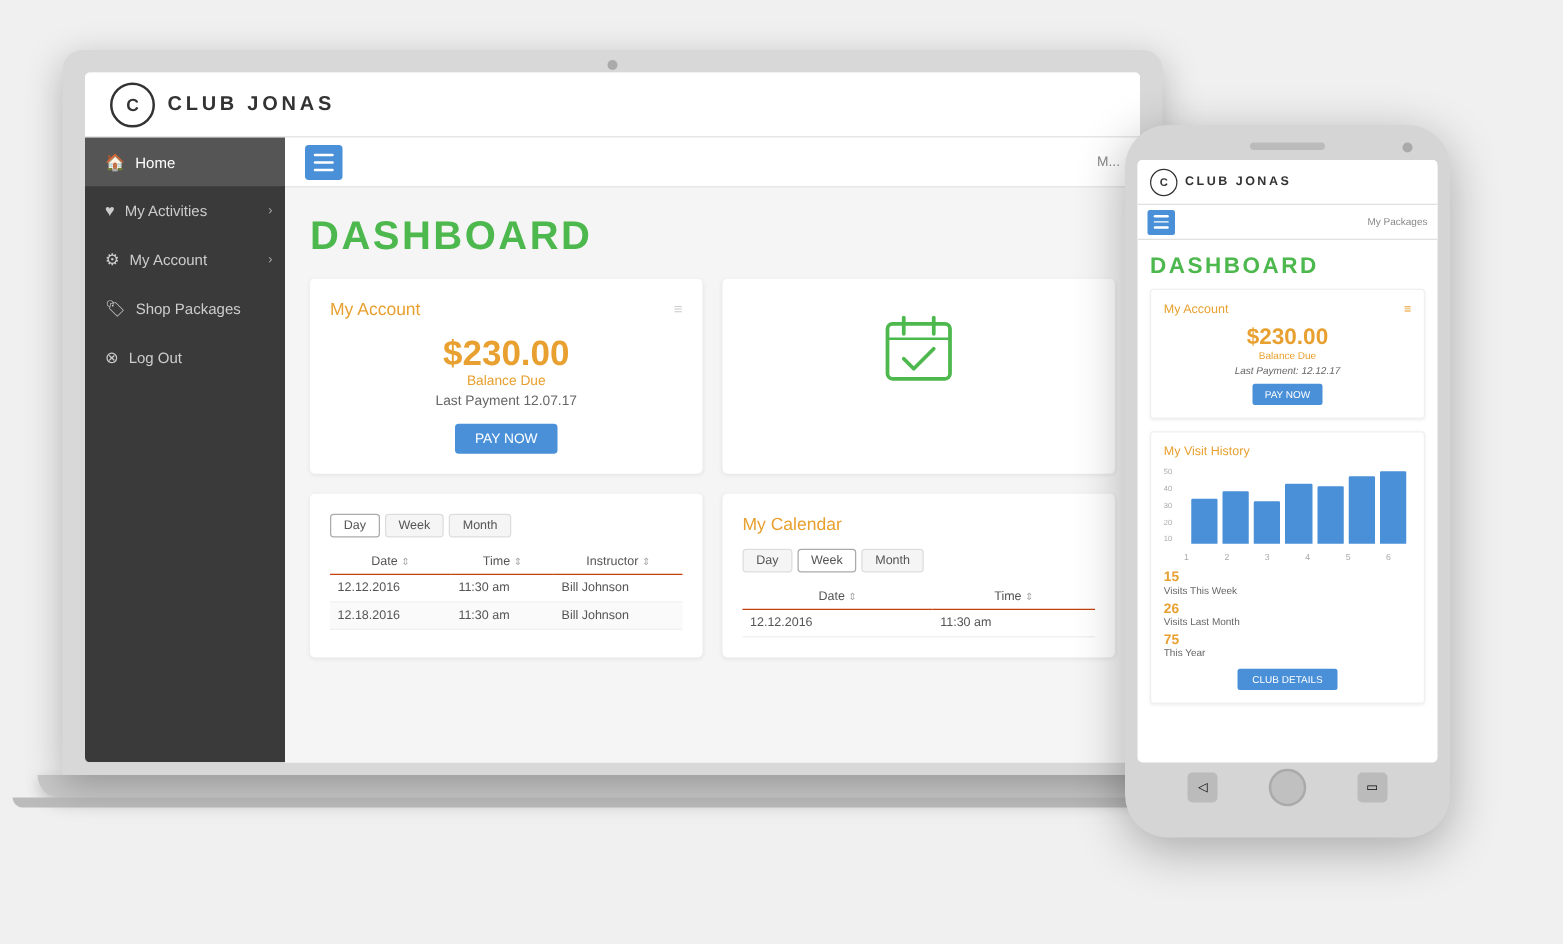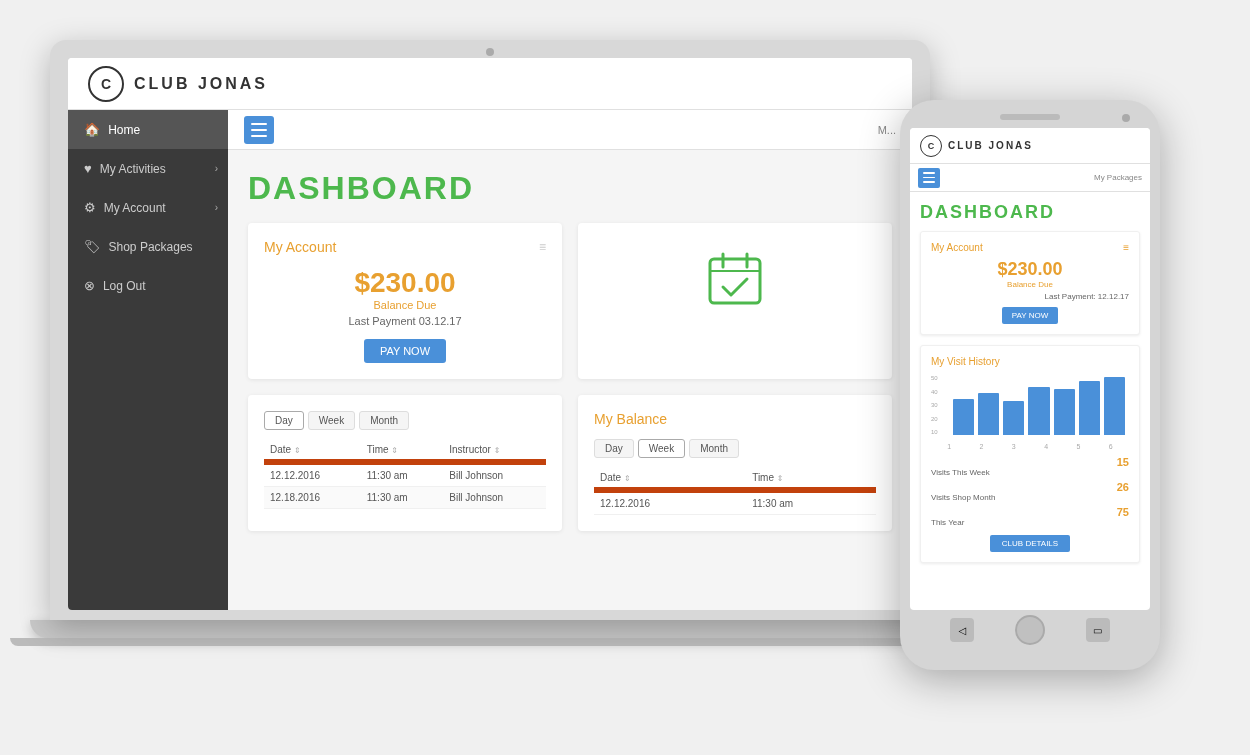--- a/index.html
+++ b/index.html
@@ -258,24 +258,24 @@
     .tab-btn.active {
       background: #fff;
       border-color: #aaa;
     }
     .appt-table {
       width: 100%;
       border-collapse: collapse;
       font-size: 10px;
     }
     .appt-table th {
-      text-align: left;
+      text-align: center;
       color: #555;
       padding: 4px 6px;
-      border-bottom: 6px solid #c2410c;
+      border-bottom: 1px solid #c2410c;
       font-weight: normal;
     }
     .appt-table td {
       padding: 5px 6px;
       color: #555;
       border-bottom: 1px solid #f0f0f0;
     }
     .appt-table tr:nth-child(even) td { background: #fafafa; }
     .sort-arrow { color: #aaa; font-size: 8px; }
 
@@ -444,22 +444,23 @@
       text-align: center;
     }
     .phone-balance-label {
       font-size: 8px;
       color: #e8a030;
       text-align: center;
     }
     .phone-last-payment {
       font-size: 8px;
       color: #666;
-      text-align: right;
+      text-align: center;
       margin: 3px 0 6px;
+      font-style: italic;
     }
     .phone-pay-btn {
       display: block;
       margin: 0 auto;
       background: #4a90d9;
       color: #fff;
       border: none;
       border-radius: 2px;
       padding: 4px 10px;
       font-size: 8px;
@@ -491,21 +492,21 @@
       margin-bottom: 6px;
     }
     .chart-x-label {
       flex: 1;
       text-align: center;
       font-size: 7px;
       color: #aaa;
     }
     .visit-stats { margin-top: 4px; }
     .visit-stat { margin-bottom: 4px; }
-    .visit-stat .stat-number { font-size: 11px; color: #e8a030; font-weight: bold; text-align: right; }
+    .visit-stat .stat-number { font-size: 11px; color: #e8a030; font-weight: bold; }
     .visit-stat .stat-label { font-size: 8px; color: #666; }
     .view-details-btn {
       display: block;
       margin: 8px auto 0;
       background: #4a90d9;
       color: #fff;
       border: none;
       border-radius: 2px;
       padding: 4px 12px;
       font-size: 8px;
@@ -570,21 +571,21 @@
 
             <div class="cards-grid">
 
               <div class="card">
                 <div class="card-title">
                   <span>My Account</span>
                   <span class="card-menu">≡</span>
                 </div>
                 <div class="balance-amount">$230.00</div>
                 <div class="balance-label">Balance Due</div>
-                <div class="last-payment">Last Payment 03.12.17</div>
+                <div class="last-payment">Last Payment 12.07.17</div>
                 <button class="pay-now-btn">PAY NOW</button>
               </div>
 
               <div class="card">
                 <svg class="calendar-icon" viewBox="0 0 60 60" xmlns="http://www.w3.org/2000/svg">
                   <rect x="5" y="10" width="50" height="44" rx="4" fill="none" stroke="#4db84d" stroke-width="3"></rect>
                   <line x1="5" y1="22" x2="55" y2="22" stroke="#4db84d" stroke-width="2"></line>
                   <line x1="18" y1="5" x2="18" y2="18" stroke="#4db84d" stroke-width="3" stroke-linecap="round"></line>
                   <line x1="42" y1="5" x2="42" y2="18" stroke="#4db84d" stroke-width="3" stroke-linecap="round"></line>
                   <polyline points="18,38 26,46 42,30" fill="none" stroke="#4db84d" stroke-width="3" stroke-linecap="round" stroke-linejoin="round"></polyline>
@@ -615,21 +616,21 @@
                         <td>12.18.2016</td>
                         <td>11:30 am</td>
                         <td>Bill Johnson</td>
                       </tr>
                     </tbody>
                 </table>
               </div>
 
               <div class="card">
                 <div class="card-title">
-                  <span>My Balance</span>
+                  <span>My Calendar</span>
                 </div>
                 <div class="tab-row">
                   <button class="tab-btn">Day</button>
                   <button class="tab-btn active">Week</button>
                   <button class="tab-btn">Month</button>
                 </div>
                 <table class="appt-table">
                   <thead>
                     <tr>
                       <th>Date <span class="sort-arrow">⇕</span></th>
@@ -719,21 +720,21 @@
             <span class="chart-x-label">6</span>
           </div>
 
           <div class="visit-stats">
             <div class="visit-stat">
               <div class="stat-number">15</div>
               <div class="stat-label">Visits This Week</div>
             </div>
             <div class="visit-stat">
               <div class="stat-number">26</div>
-              <div class="stat-label">Visits Shop Month</div>
+              <div class="stat-label">Visits Last Month</div>
             </div>
             <div class="visit-stat">
               <div class="stat-number">75</div>
               <div class="stat-label">This Year</div>
             </div>
           </div>
 
           <button class="view-details-btn">CLUB DETAILS</button>
         </div>
       </div>

